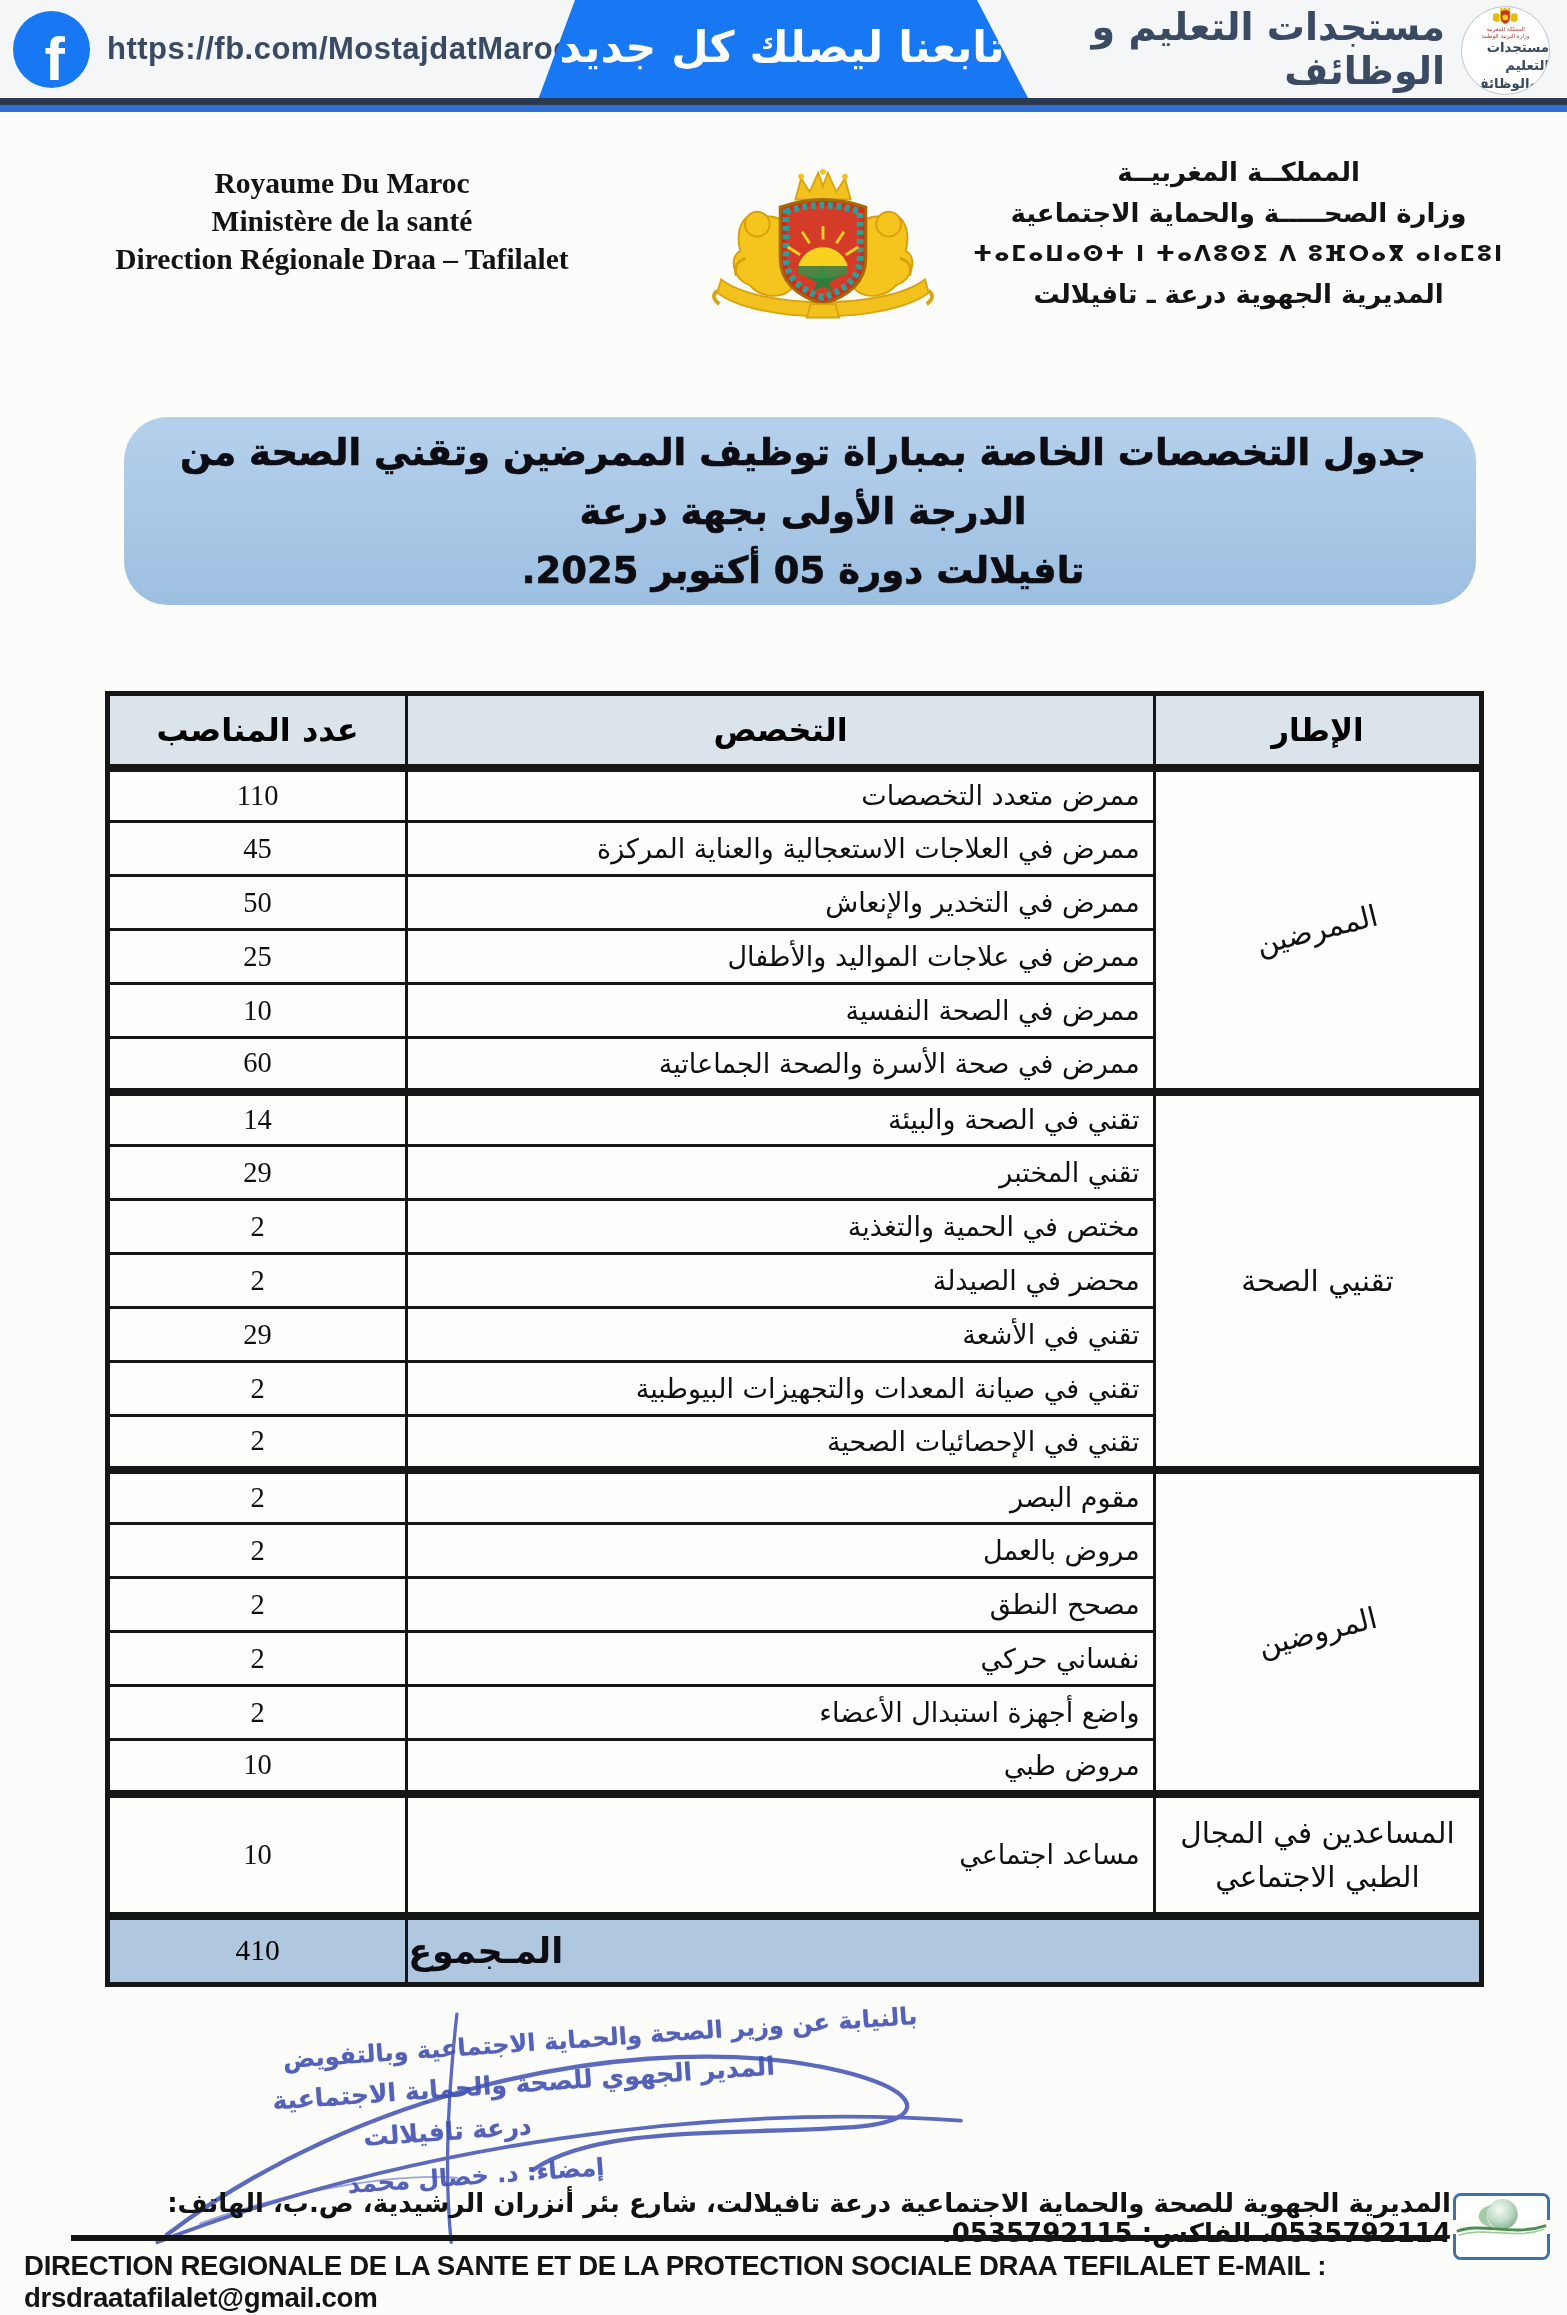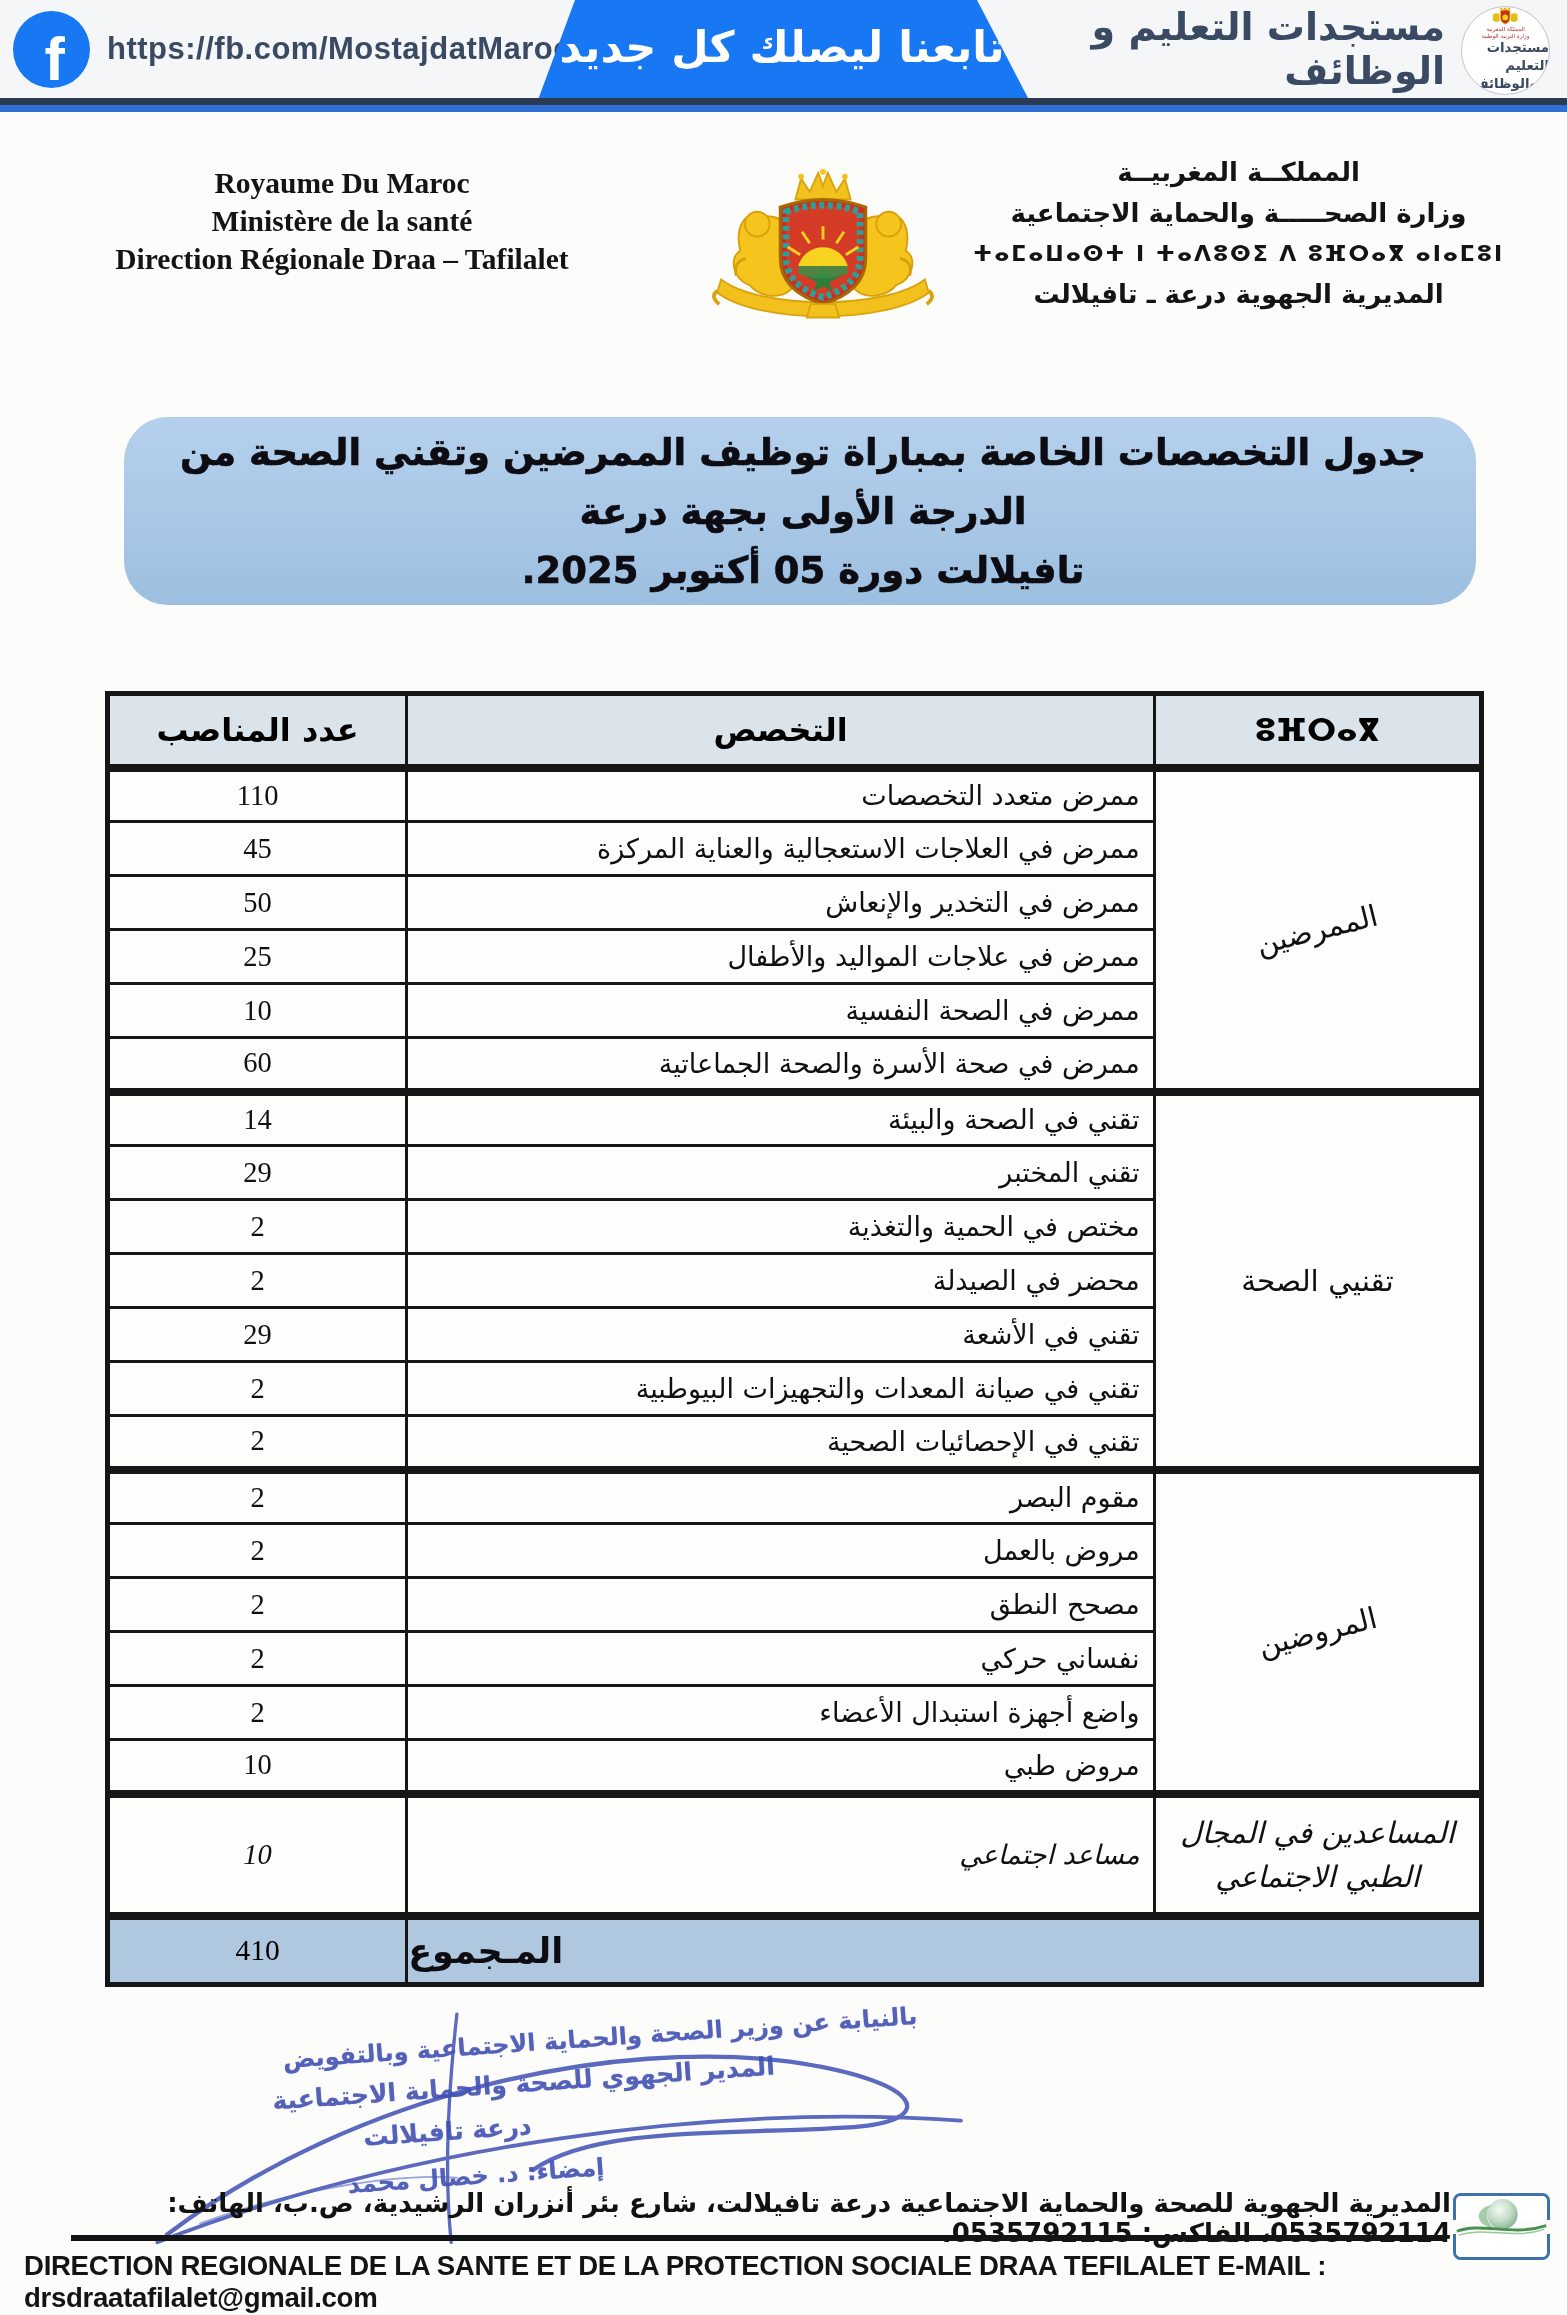--- a/index.html
+++ b/index.html
@@ -47,21 +47,21 @@
 
   
   table.spec{position:absolute;left:105px;top:691px;width:1379px;border-collapse:collapse;
     border:5.7px solid var(--ink);background:#fdfdfc;}
   table.spec th,table.spec td{border:3.8px solid var(--ink);}
   table.spec thead tr{height:74px;}
   table.spec th{background:var(--thead-bg);font-size:32px;font-weight:bold;text-align:center;}
   table.spec th.th-cadre{font-size:31px;}
   table.spec thead th{border-bottom-width:8.6px;}
   table.spec tbody tr{height:54px;}
-  table.spec tbody tr.tall-row{height:122px;font-style:italic;}
+  table.spec tbody tr.tall-row{height:122px;}
   table.spec tbody tr.group-start td{border-top-width:8.6px;}
   td.spec-cell{text-align:right;padding:1.9px 13.3px 1.9px 7.6px;font-size:27px;color:#101010;}
   td.count-cell{text-align:center;font-family:"Liberation Serif",serif;font-size:28.5px;color:#101010;}
   td.cadre-cell{text-align:center;vertical-align:middle;font-size:29.5px;color:#101010;padding:3.8px 9.5px;line-height:44px;}
   td.cadre-cell.slanted span{display:inline-block;transform:rotate(-14deg);}
   table.spec tfoot tr{height:69px;}
   table.spec tfoot td{background:var(--total-bg);border-top-width:8.6px;}
   td.total-label{text-align:left;font-size:35px;font-weight:bold;color:#0c0c12;}
   td.total-value{text-align:center;font-family:"Liberation Serif",serif;font-size:29.5px;}
 
@@ -168,21 +168,21 @@
   </div>
 
   <table class="spec" dir="rtl">
     <colgroup>
         <col style="width:328px">
         <col style="width:751px">
         <col style="width:300px">
       </colgroup>
     <thead>
       <tr>
-        <th class="th-cadre">ⵓⴼⵔⴰⴳ</th>
+        <th class="th-cadre">الإطار</th>
         <th class="th-spec">التخصص</th>
         <th class="th-count">عدد المناصب</th>
       </tr>
     </thead>
     <tbody id="table-body">
         <tr class="group-start">
           <td class="cadre-cell slanted" rowspan="6"><span>الممرضين</span></td>
           <td class="spec-cell">ممرض متعدد التخصصات</td>
           <td class="count-cell">110</td>
         </tr>

